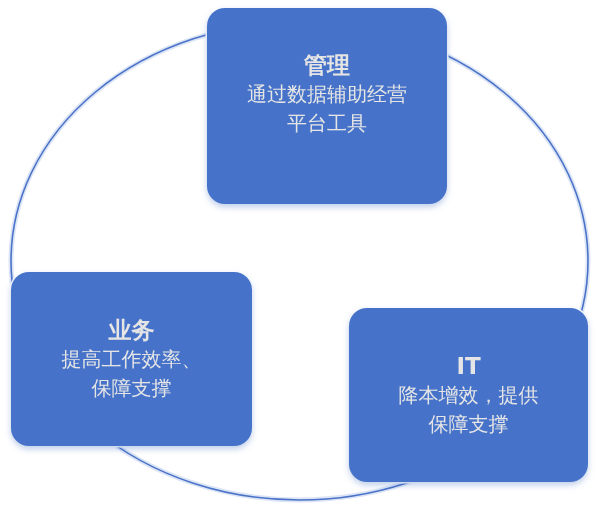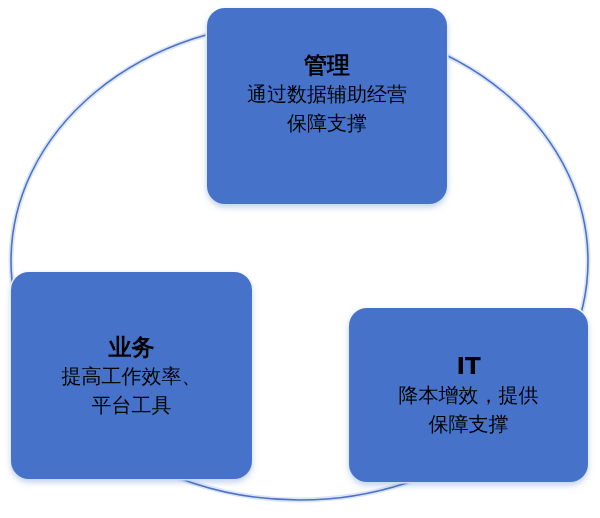--- a/index.html
+++ b/index.html
@@ -4,48 +4,48 @@
   <style>
     html, body { margin: 0; padding: 0; background: #ffffff; }
     body { width: 600px; height: 518px; position: relative; overflow: hidden;
            font-family: "DejaVu Sans", "Liberation Sans", sans-serif; }
     .ring { position: absolute; left: 0; top: 0; width: 600px; height: 518px; pointer-events: none; }
     .box {
       position: absolute;
       background: #4673c9;
       border-radius: 18px;
       box-shadow: 0 3px 6px rgba(68,114,196,0.35), 0 0 0 1.5px #ffffff;
-      color: #000000;
+      color: #e5e5e5;
       display: flex; flex-direction: column; align-items: center; justify-content: center;
       text-align: center;
       box-sizing: border-box;
     }
     .box .title { font-weight: bold; font-size: 23px; line-height: 30px; }
     .box .desc { font-size: 20px; line-height: 29px; white-space: pre-line; }
     #box-top { left: 207px; top: 8px; width: 240px; height: 196px; padding-bottom: 24px; }
-    #box-left { left: 11px; top: 272px; width: 241px; height: 207px; }
+    #box-left { left: 11px; top: 272px; width: 241px; height: 174px; }
     #box-right { left: 349px; top: 272px; width: 239px; height: 174px; margin-top: 36px; }
   </style>
 </head>
 <body>
 
 <svg class="ring" viewBox="0 0 600 518">
   <ellipse cx="299.5" cy="261" rx="288.5" ry="239" fill="none" stroke="#dce5f6" stroke-width="5"></ellipse>
   <ellipse cx="299.5" cy="261" rx="288.5" ry="239" fill="none" stroke="#4a72c8" stroke-width="1.6"></ellipse>
 </svg>
 
 <div class="box" id="box-top">
   <div class="title">管理</div>
   <div class="desc">通过数据辅助经营
-保障支撑</div>
+平台工具</div>
 </div>
 
 <div class="box" id="box-left">
   <div class="title">业务</div>
   <div class="desc">提高工作效率、
-平台工具</div>
+保障支撑</div>
 </div>
 
 <div class="box" id="box-right">
   <div class="title">IT</div>
   <div class="desc">降本增效，提供
 保障支撑</div>
 </div>
 
 </body></html>

